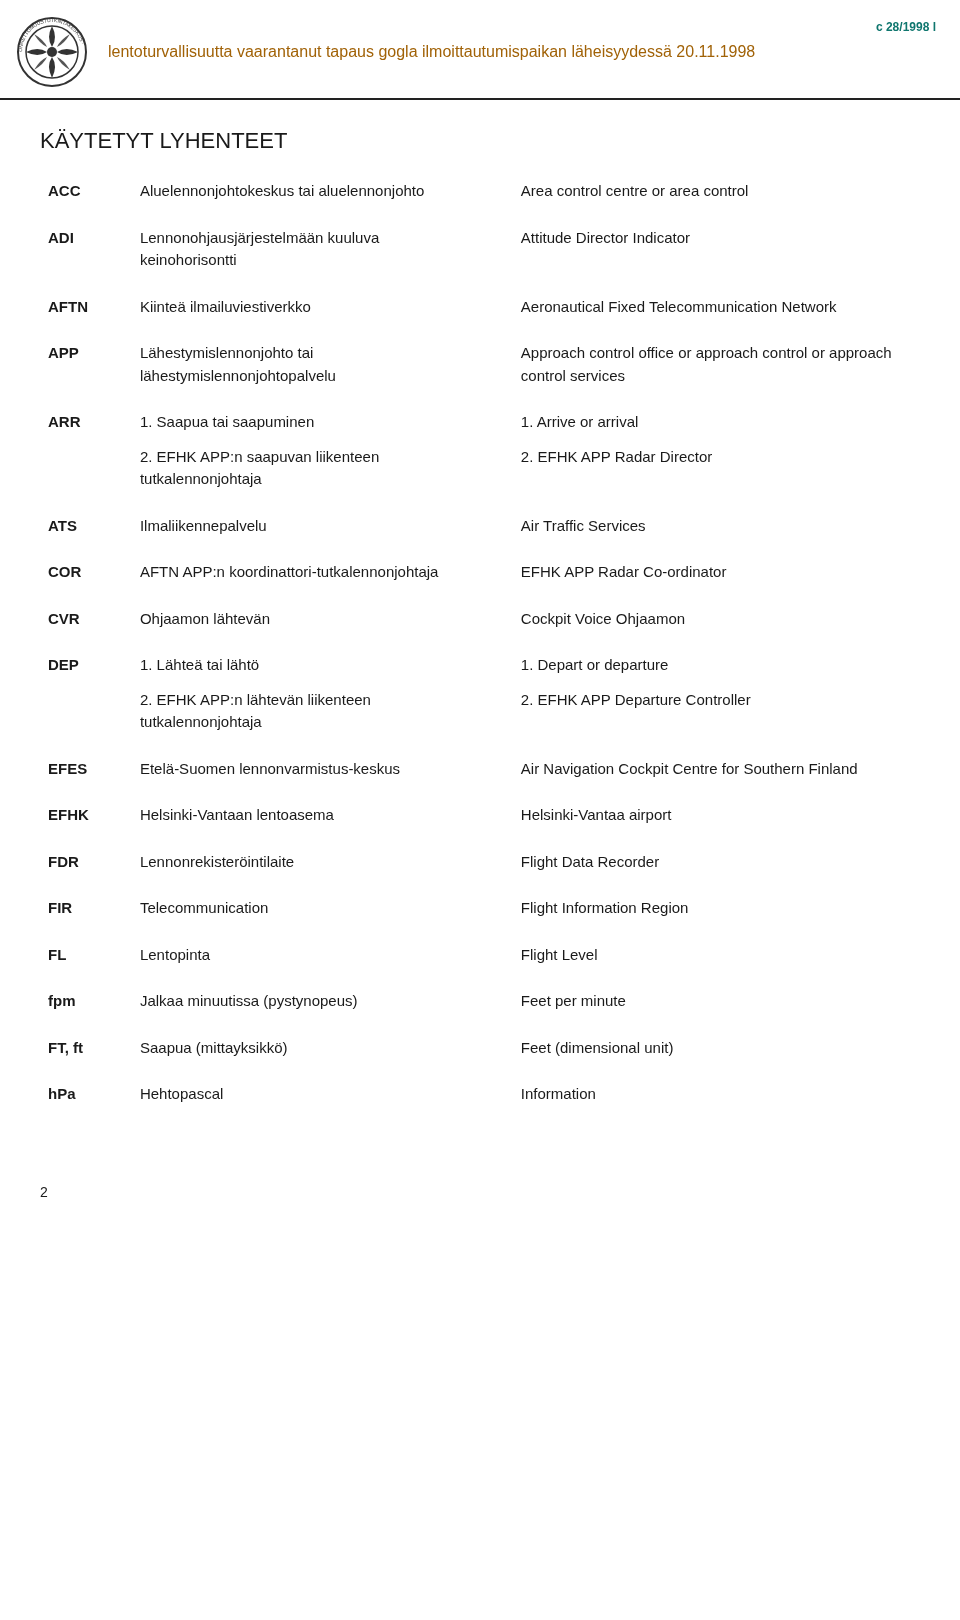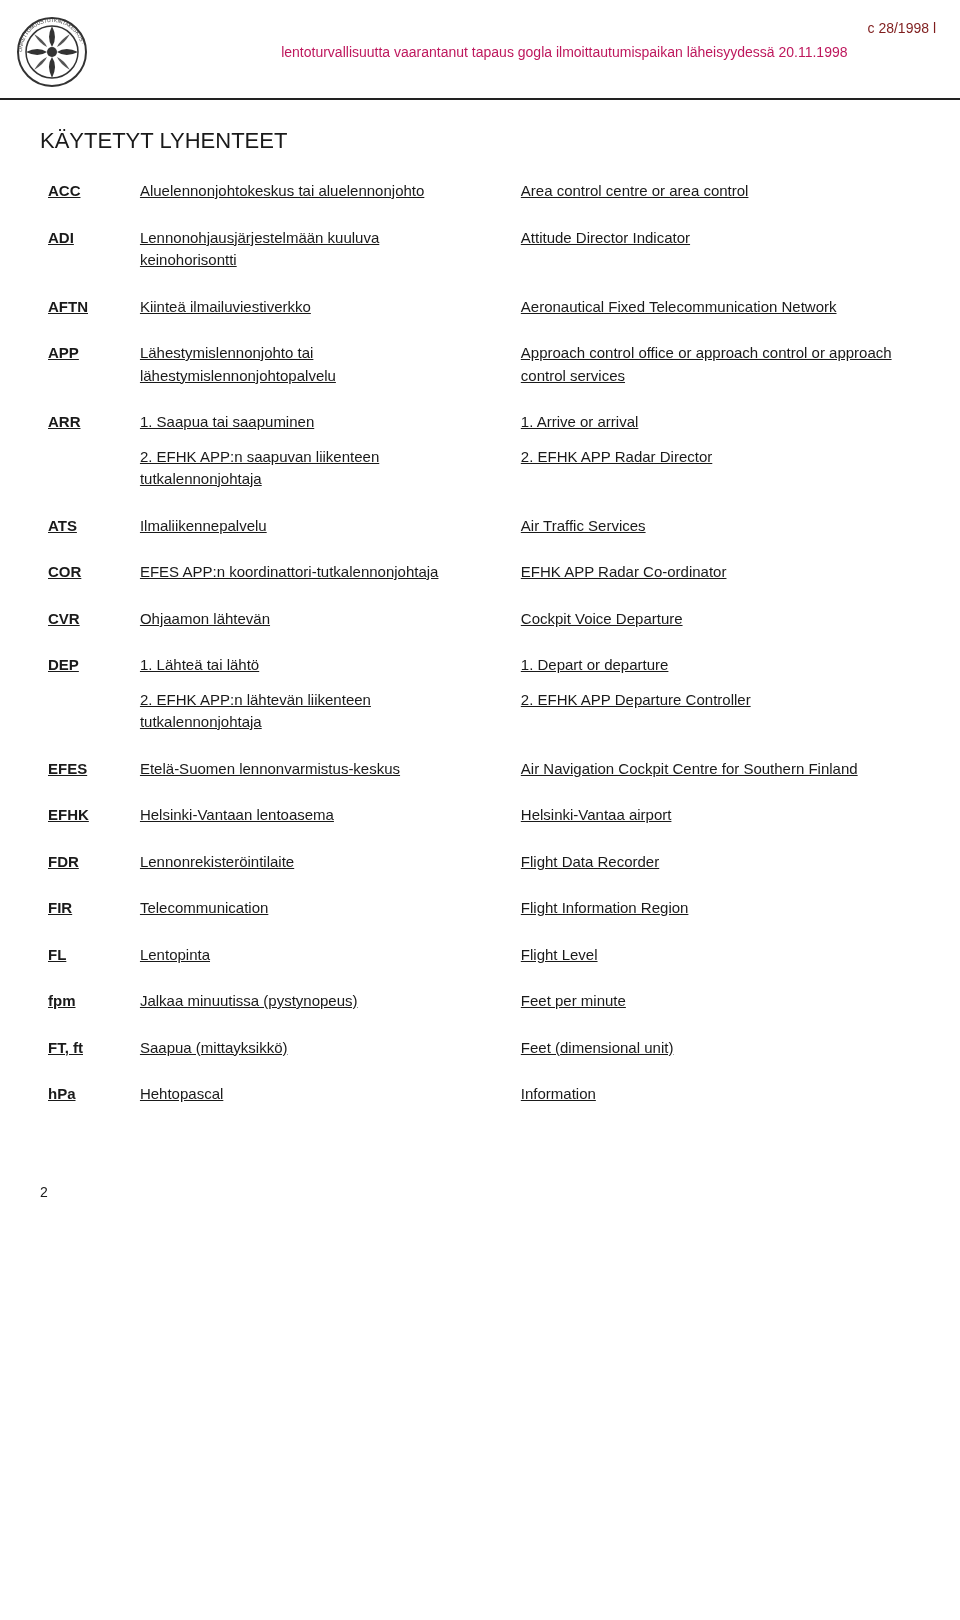--- a/index.html
+++ b/index.html
@@ -31,51 +31,50 @@
       flex-shrink: 0;
     }
 
     .logo-circle {
       width: 72px;
       height: 72px;
     }
 
     .header-title {
       flex: 1;
-      text-align: right;
-      font-size: 14px;
+      text-align: left;
+      font-size: 16px;
       line-height: 1.45;
-      color: #be185d;
+      color: #a16207;
       padding: 0 20px;
     }
 
     .header-ref {
-      font-size: 14px;
-      font-weight: normal;
-      color: #7f1d1d;
+      font-size: 12px;
+      font-weight: bold;
+      color: #0f766e;
       white-space: nowrap;
       align-self: flex-start;
       padding-top: 4px;
     }
 
     .page-title {
       font-size: 22px;
       font-weight: normal;
       padding: 28px 40px 20px 40px;
       color: #1a1a1a;
     }
 
     .content {
       padding: 0 40px 40px 40px;
     }
 
     .abbr-table {
       width: 100%;
       border-collapse: collapse;
-      text-decoration: underline;
     }
 
     .abbr-table tr {
       vertical-align: top;
     }
 
     .abbr-table td {
       padding: 6px 8px;
       vertical-align: top;
       line-height: 1.5;
@@ -202,32 +201,32 @@
           <td class="col-abbr">ATS</td>
           <td class="col-finnish">Ilmaliikennepalvelu</td>
           <td class="spacer-col"></td>
           <td class="col-english">Air Traffic Services</td>
         </tr>
         <tr>
           <td colspan="4" style="height: 4px;"></td>
         </tr>
         <tr>
           <td class="col-abbr">COR</td>
-          <td class="col-finnish">EFES APP:n koordinattori-tutkalennonjohtaja</td>
+          <td class="col-finnish">AFTN APP:n koordinattori-tutkalennonjohtaja</td>
           <td class="spacer-col"></td>
           <td class="col-english">EFHK APP Radar Co-ordinator</td>
         </tr>
         <tr>
           <td colspan="4" style="height: 4px;"></td>
         </tr>
         <tr>
           <td class="col-abbr">CVR</td>
           <td class="col-finnish">Ohjaamon lähtevän</td>
           <td class="spacer-col"></td>
-          <td class="col-english">Cockpit Voice Departure</td>
+          <td class="col-english">Cockpit Voice Ohjaamon</td>
         </tr>
         <tr>
           <td colspan="4" style="height: 4px;"></td>
         </tr>
         <tr>
           <td class="col-abbr" rowspan="2">DEP</td>
           <td class="col-finnish">1. Lähteä tai lähtö</td>
           <td class="spacer-col"></td>
           <td class="col-english">1. Depart or departure</td>
         </tr>

